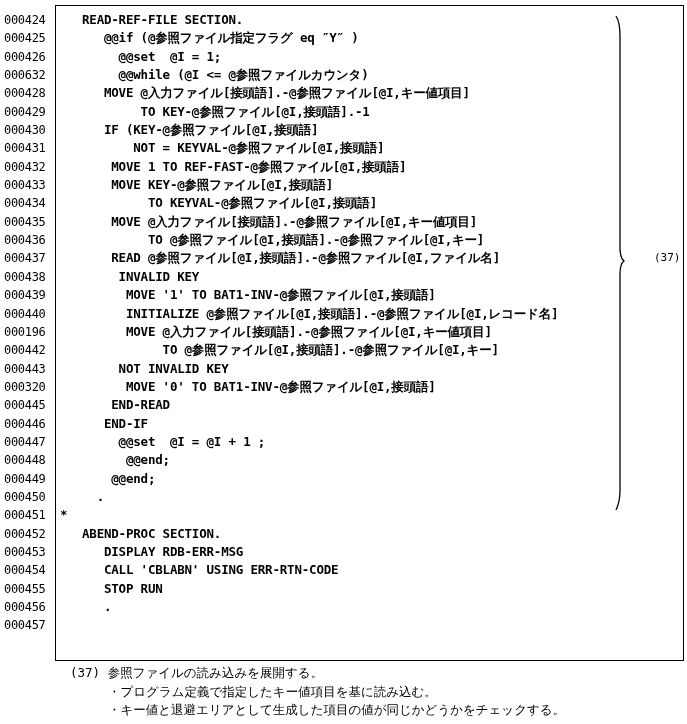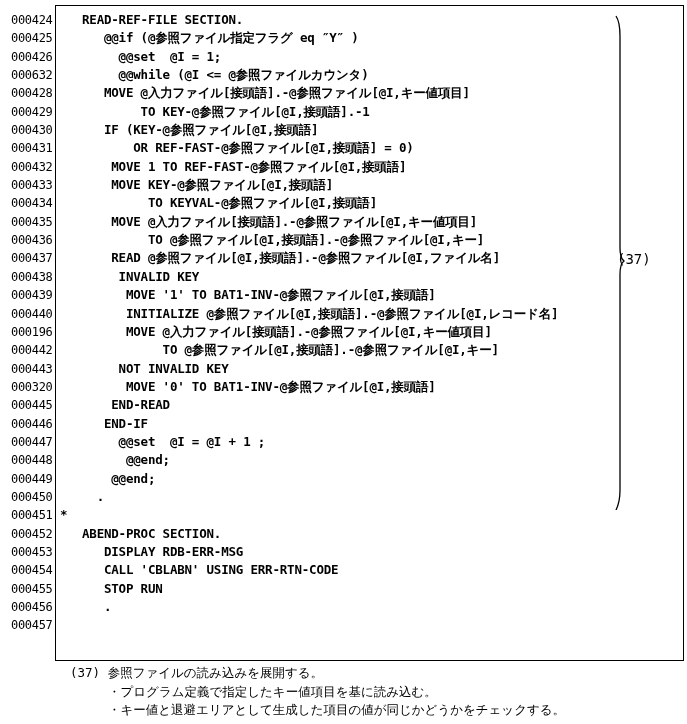--- a/index.html
+++ b/index.html
@@ -4,34 +4,34 @@
 <style>
   html, body { margin: 0; padding: 0; background: #ffffff; }
   body {
     width: 687px; height: 724px; position: relative; overflow: hidden;
     font-family: "DejaVu Sans Mono", "Liberation Mono", monospace;
     color: #000;
   }
   .line-nums { position: absolute; left: 0; top: 11px; width: 52px; }
   .ln {
     height: 18.35px; line-height: 18.35px; font-size: 12px;
-    letter-spacing: -0.3px; padding-left: 11px; white-space: nowrap;
+    letter-spacing: -0.3px; padding-left: 4px; white-space: nowrap;
   }
   .code-box {
     position: absolute; left: 55px; top: 5px; width: 629px; height: 656px;
     border: 1px solid #000; box-sizing: border-box;
   }
   .code-lines { position: absolute; left: 60px; top: 11px; font-weight: bold; }
   .cl {
     height: 18.35px; line-height: 18.35px; font-size: 12.5px;
     white-space: pre; letter-spacing: -0.2px;
   }
   .brace { position: absolute; left: 600px; top: 10px; width: 40px; height: 500px; }
   .brace-label {
-    position: absolute; left: 617px; top: 251px; font-size: 14px;
+    position: absolute; left: 654px; top: 251px; font-size: 11px;
     white-space: nowrap;
   }
   .notes { position: absolute; left: 70px; top: 664px; }
   .note-line {
     height: 18.5px; line-height: 18.5px; font-size: 12.5px; white-space: pre;
   }
   .note-line.bullet { padding-left: 38px; }
 </style>
 </head>
 <body>
@@ -76,21 +76,21 @@
 <div class="code-box"></div>
 
 <div class="code-lines">
   <div class="cl">   READ-REF-FILE SECTION.</div>
   <div class="cl">      @@if (@参照ファイル指定フラグ eq ″Y″ )</div>
   <div class="cl">        @@set  @I = 1;</div>
   <div class="cl">        @@while (@I &lt;= @参照ファイルカウンタ)</div>
   <div class="cl">      MOVE @入力ファイル[接頭語].-@参照ファイル[@I,キー値項目]</div>
   <div class="cl">           TO KEY-@参照ファイル[@I,接頭語].-1</div>
   <div class="cl">      IF (KEY-@参照ファイル[@I,接頭語]</div>
-  <div class="cl">          OR REF-FAST-@参照ファイル[@I,接頭語] = 0)</div>
+  <div class="cl">          NOT = KEYVAL-@参照ファイル[@I,接頭語]</div>
   <div class="cl">       MOVE 1 TO REF-FAST-@参照ファイル[@I,接頭語]</div>
   <div class="cl">       MOVE KEY-@参照ファイル[@I,接頭語]</div>
   <div class="cl">            TO KEYVAL-@参照ファイル[@I,接頭語]</div>
   <div class="cl">       MOVE @入力ファイル[接頭語].-@参照ファイル[@I,キー値項目]</div>
   <div class="cl">            TO @参照ファイル[@I,接頭語].-@参照ファイル[@I,キー]</div>
   <div class="cl">       READ @参照ファイル[@I,接頭語].-@参照ファイル[@I,ファイル名]</div>
   <div class="cl">        INVALID KEY</div>
   <div class="cl">         MOVE '1' TO BAT1-INV-@参照ファイル[@I,接頭語]</div>
   <div class="cl">         INITIALIZE @参照ファイル[@I,接頭語].-@参照ファイル[@I,レコード名]</div>
   <div class="cl">         MOVE @入力ファイル[接頭語].-@参照ファイル[@I,キー値項目]</div>

